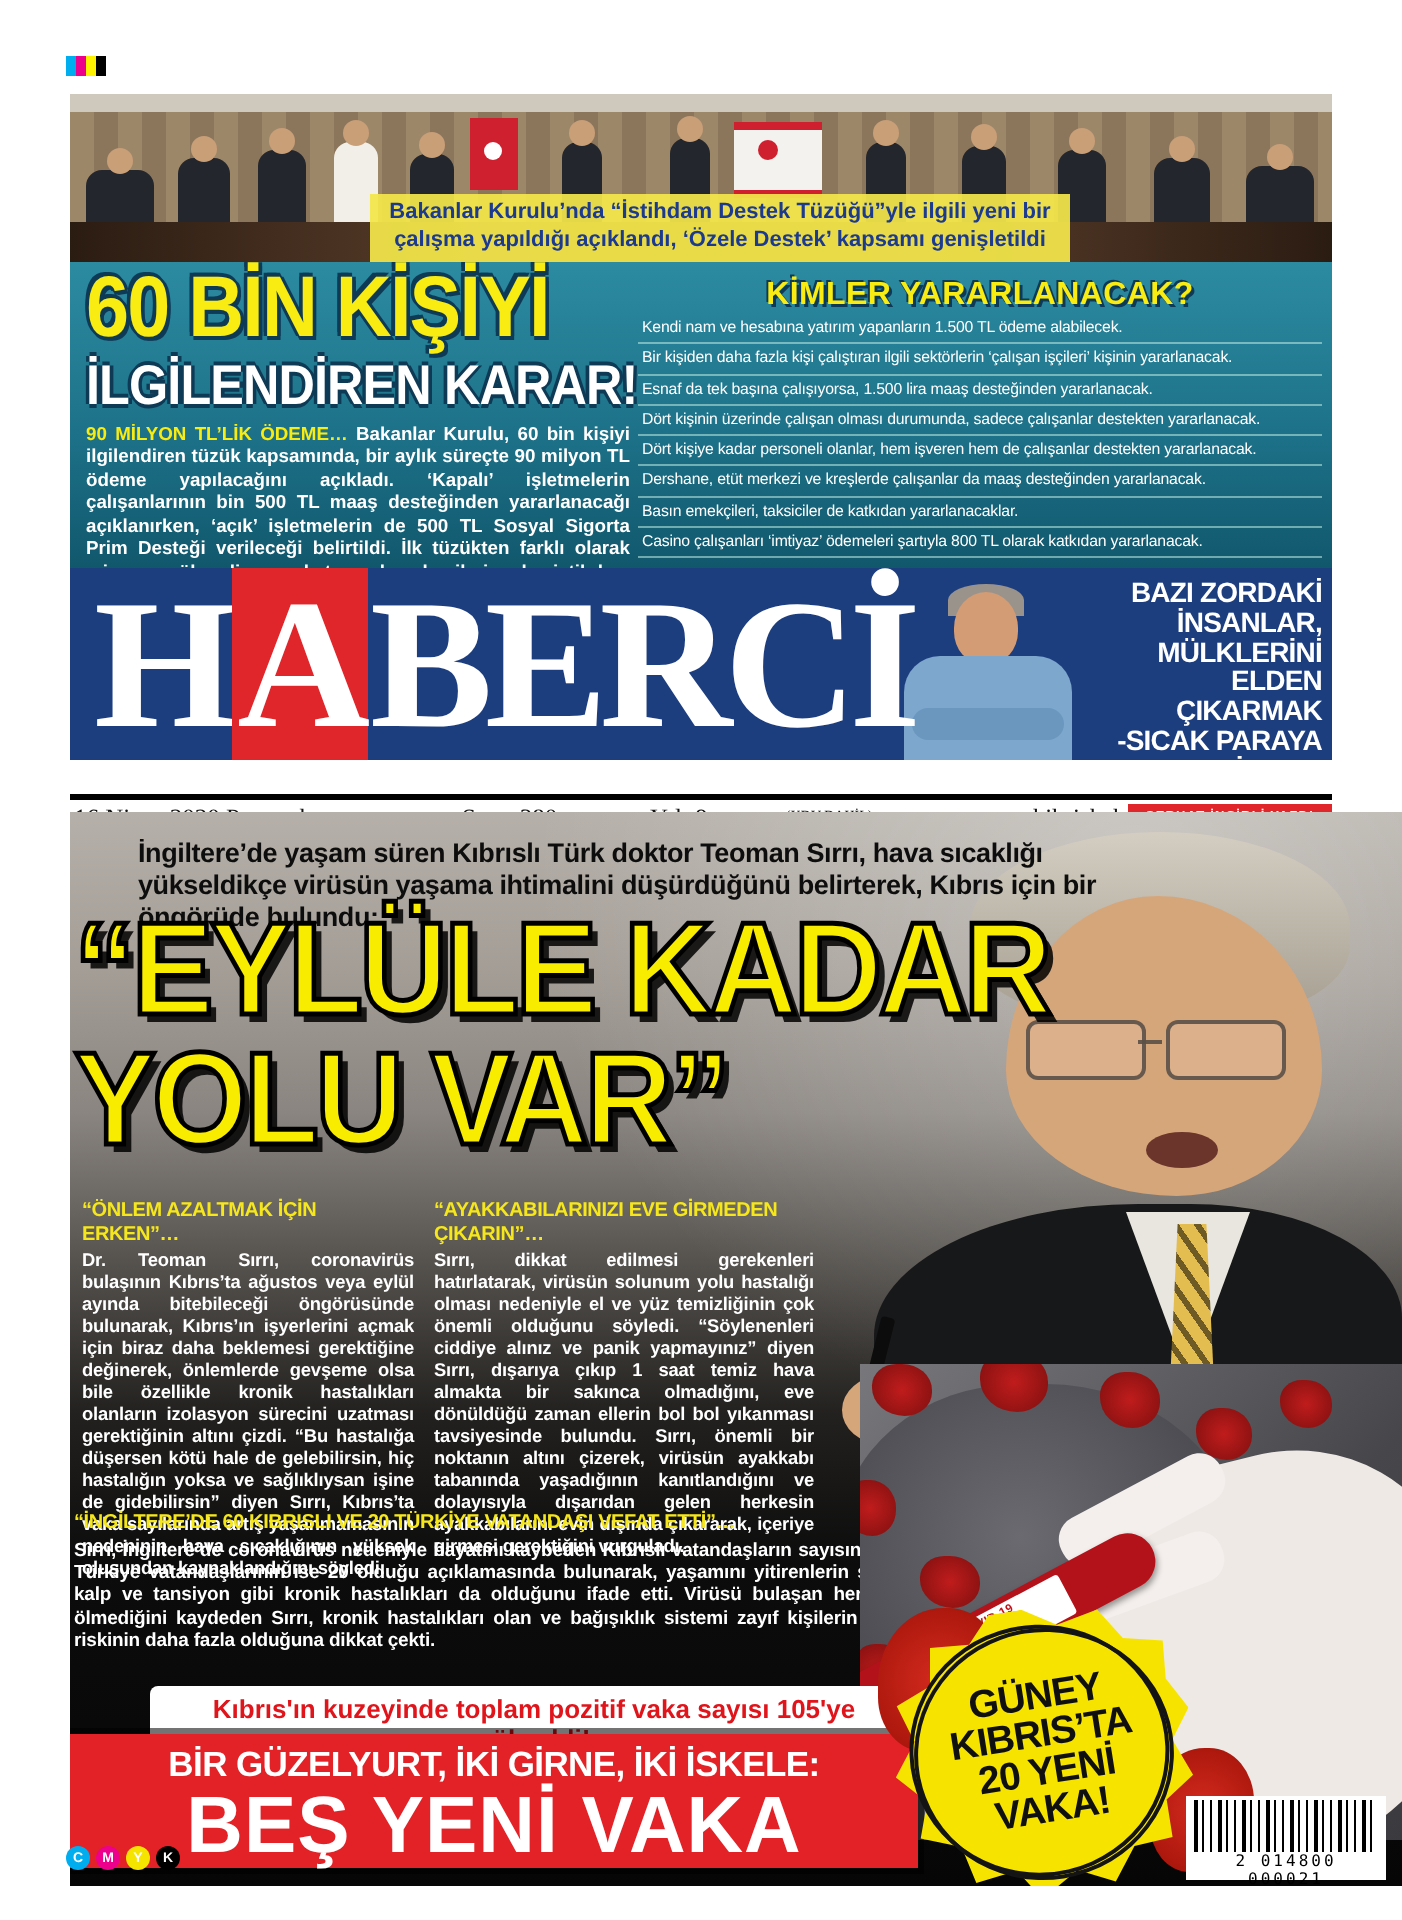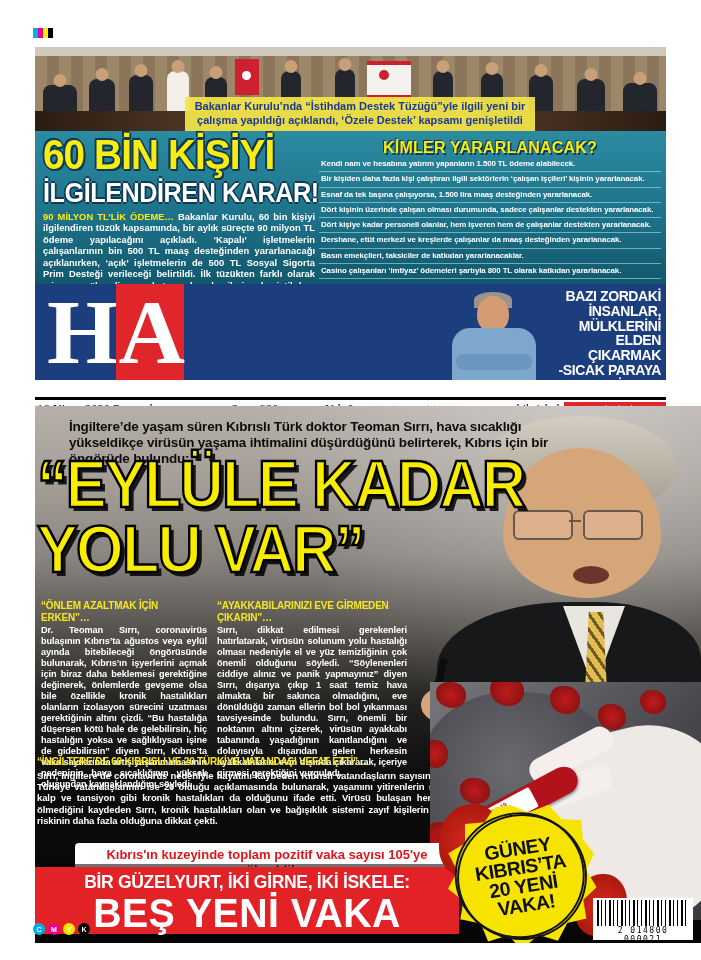--- a/index.html
+++ b/index.html
@@ -33,21 +33,21 @@
   .teal-left{position:absolute;left:8px;top:2px;width:272px;}
   .h-yellow{color:#f8ec12;font-weight:bold;font-size:43px;line-height:1.0;letter-spacing:-1px;transform:scaleX(.9);transform-origin:left;white-space:nowrap;
     text-shadow:2px 0 0 #0e3a55,-2px 0 0 #0e3a55,0 2px 0 #0e3a55,0 -2px 0 #0e3a55,2px 2px 0 #0e3a55,-2px -2px 0 #0e3a55;}
   .h-white{color:#fff;font-weight:bold;font-size:28px;line-height:1.0;letter-spacing:-.5px;transform:scaleX(.9);transform-origin:left;white-space:nowrap;margin-top:3px;
     text-shadow:2px 0 0 #0e3a55,-2px 0 0 #0e3a55,0 2px 0 #0e3a55,0 -2px 0 #0e3a55;}
   .teal-body{color:#fff;font-size:9.4px;line-height:1.22;font-weight:bold;text-align:justify;margin-top:4px;}
   .teal-body .lead{color:#f8ec12;}
   .benefits{position:absolute;left:284px;top:8px;width:342px;}
   .benefits .b-title{color:#f8ec12;font-weight:bold;font-size:16px;text-align:center;letter-spacing:.2px;
     text-shadow:1.5px 1.5px 0 #0e3a55,-1px -1px 0 #0e3a55;}
-  .benefits .b-item{color:#fff;font-weight:bold;font-size:7.9px;line-height:1.25;padding:2.2px 0 2.2px 2px;border-bottom:1px solid rgba(190,235,225,.55);letter-spacing:-.1px;}
+  .benefits .b-item{color:#fff;font-weight:normal;font-size:7.9px;line-height:1.25;padding:2.2px 0 2.2px 2px;border-bottom:1px solid rgba(190,235,225,.55);letter-spacing:-.1px;}
 
   
   .masthead{left:35px;top:284px;width:631px;height:96px;background:#1d3e7e;}
   .mast-title{position:absolute;left:12px;top:0;height:96px;display:flex;align-items:center;
     font-family:"Liberation Serif",serif;font-weight:bold;color:#fff;font-size:92px;letter-spacing:-4px;line-height:96px;}
   .mast-title .mast-a{background:#e0262b;padding:0 3px;margin:0 1px;display:inline-block;height:96px;}
   .mast-man{position:absolute;right:124px;bottom:0;width:96px;height:88px;}
   .mast-man .head{position:absolute;left:31px;top:4px;width:32px;height:36px;border-radius:50% 50% 45% 45%;background:#d49c74;}
   .mast-man .hair{position:absolute;left:28px;top:0;width:38px;height:16px;border-radius:50% 50% 0 0;background:#9a938c;}
   .mast-man .shirt{position:absolute;left:6px;top:36px;width:84px;height:52px;border-radius:18px 18px 0 0;background:#7da7cc;}
@@ -174,20 +174,21 @@
 <div class="abs masthead">
   <div class="mast-man">
     <div class="hair"></div>
     <div class="head"></div>
     <div class="shirt"></div>
     <div class="arms"></div>
   </div>
   <div class="mast-title">
       <span>H</span>
       <span class="mast-a">A</span>
+      <span>BERCİ</span>
     </div>
   <div class="mast-note">
     <div>BAZI ZORDAKİ</div>
     <div>İNSANLAR,</div>
     <div>MÜLKLERİNİ</div>
     <div>ELDEN ÇIKARMAK</div>
     <div>-SICAK PARAYA</div>
     <div>ÇEVİRMEK İSTİYOR!</div>
   </div>
 </div>

